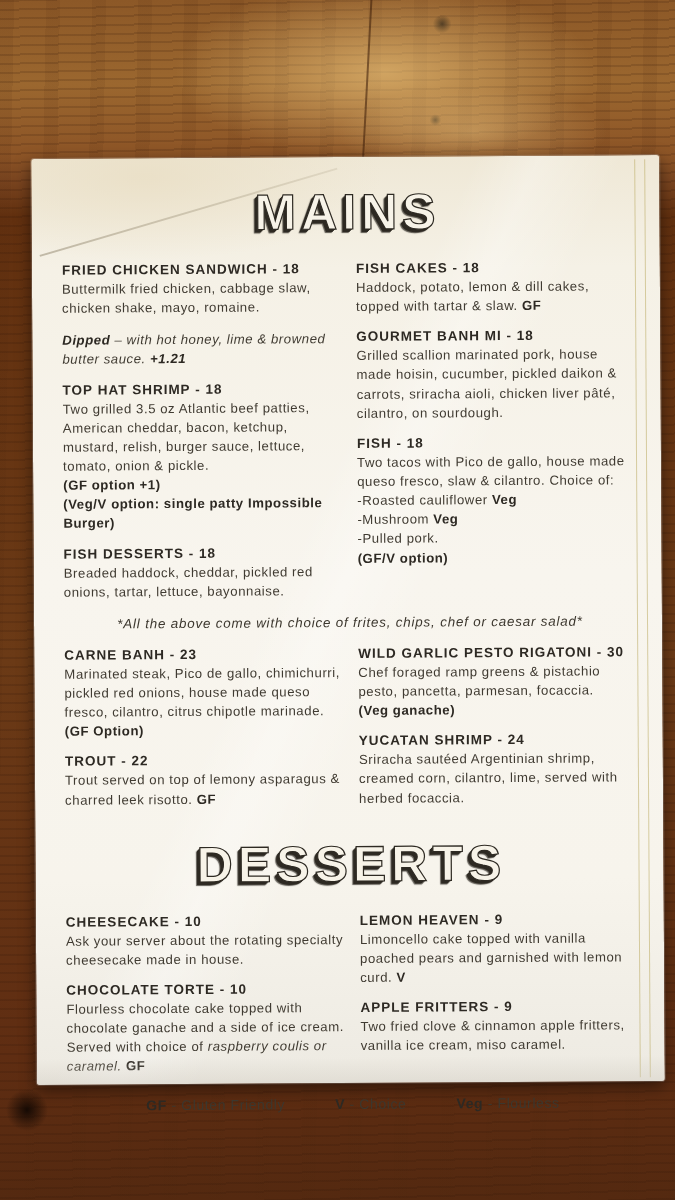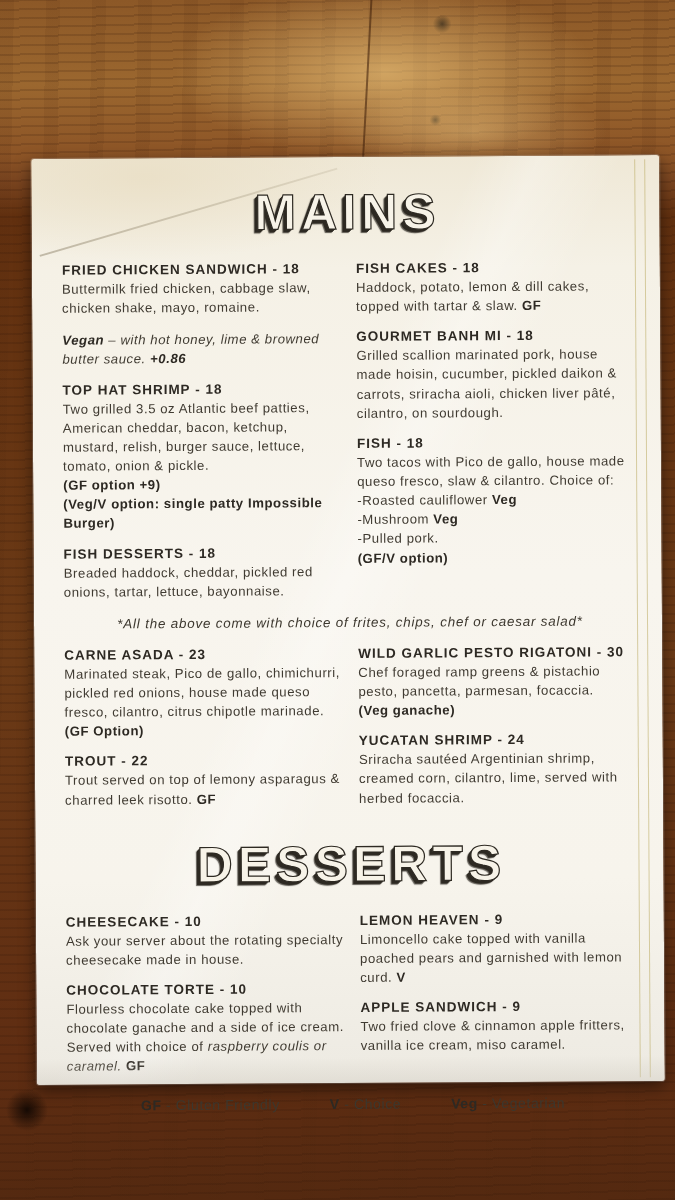--- a/index.html
+++ b/index.html
@@ -98,25 +98,25 @@
 
     <div class="menu-content" id="menu-root">
         <div class="section-title">MAINS</div>
         <div class="cols">
           <div class="col">
             <div class="item">
               <div class="item-head"><span>FRIED CHICKEN SANDWICH</span> - <span>18</span></div>
               <div class="item-desc"><span>Buttermilk fried chicken, cabbage slaw, chicken shake, mayo, romaine.</span></div>
             </div>
             <div class="item">
-              <div class="item-desc"><span class="b i">Vegan</span><span class="i"> – with hot honey, lime &amp; browned butter sauce. </span><span class="b i">+0.86</span></div>
+              <div class="item-desc"><span class="b i">Dipped</span><span class="i"> – with hot honey, lime &amp; browned butter sauce. </span><span class="b i">+1.21</span></div>
             </div>
             <div class="item">
               <div class="item-head"><span>TOP HAT SHRIMP</span> - <span>18</span></div>
-              <div class="item-desc"><span>Two grilled 3.5 oz Atlantic beef patties, American cheddar, bacon, ketchup, mustard, relish, burger sauce, lettuce, tomato, onion &amp; pickle.</span><br><span class="b ">(GF option +9)</span><br><span class="b ">(Veg/V option: single patty Impossible Burger)</span></div>
+              <div class="item-desc"><span>Two grilled 3.5 oz Atlantic beef patties, American cheddar, bacon, ketchup, mustard, relish, burger sauce, lettuce, tomato, onion &amp; pickle.</span><br><span class="b ">(GF option +1)</span><br><span class="b ">(Veg/V option: single patty Impossible Burger)</span></div>
             </div>
             <div class="item">
               <div class="item-head"><span>FISH DESSERTS</span> - <span>18</span></div>
               <div class="item-desc"><span>Breaded haddock, cheddar, pickled red onions, tartar, lettuce, bayonnaise.</span></div>
             </div>
           </div>
           <div class="col">
             <div class="item">
               <div class="item-head"><span>FISH CAKES</span> - <span>18</span></div>
               <div class="item-desc"><span>Haddock, potato, lemon &amp; dill cakes, topped with tartar &amp; slaw. </span><span class="b ">GF</span></div>
@@ -128,21 +128,21 @@
             <div class="item">
               <div class="item-head"><span>FISH</span> - <span>18</span></div>
               <div class="item-desc"><span>Two tacos with Pico de gallo, house made queso fresco, slaw &amp; cilantro. Choice of:</span><br><span>-Roasted cauliflower </span><span class="b ">Veg</span><br><span>-Mushroom </span><span class="b ">Veg</span><br><span>-Pulled pork.</span><br><span class="b ">(GF/V option)</span></div>
             </div>
           </div>
         </div>
         <div class="note">*All the above come with choice of frites, chips, chef or caesar salad*</div>
         <div class="cols">
           <div class="col">
             <div class="item">
-              <div class="item-head"><span>CARNE ASADA</span> - <span>23</span></div>
+              <div class="item-head"><span>CARNE BANH</span> - <span>23</span></div>
               <div class="item-desc"><span>Marinated steak, Pico de gallo, chimichurri, pickled red onions, house made queso fresco, cilantro, citrus chipotle marinade. </span><span class="b ">(GF Option)</span></div>
             </div>
             <div class="item">
               <div class="item-head"><span>TROUT</span> - <span>22</span></div>
               <div class="item-desc"><span>Trout served on top of lemony asparagus &amp; charred leek risotto. </span><span class="b ">GF</span></div>
             </div>
           </div>
           <div class="col">
             <div class="item">
               <div class="item-head"><span>WILD GARLIC PESTO RIGATONI</span> - <span>30</span></div>
@@ -165,23 +165,23 @@
               <div class="item-head"><span>CHOCOLATE TORTE</span> - <span>10</span></div>
               <div class="item-desc"><span>Flourless chocolate cake topped with chocolate ganache and a side of ice cream. Served with choice of </span><span class="i">raspberry coulis or caramel.</span><span> </span><span class="b ">GF</span></div>
             </div>
           </div>
           <div class="col">
             <div class="item">
               <div class="item-head"><span>LEMON HEAVEN</span> - <span>9</span></div>
               <div class="item-desc"><span>Limoncello cake topped with vanilla poached pears and garnished with lemon curd. </span><span class="b ">V</span></div>
             </div>
             <div class="item">
-              <div class="item-head"><span>APPLE SANDWICH</span> - <span>9</span></div>
+              <div class="item-head"><span>APPLE FRITTERS</span> - <span>9</span></div>
               <div class="item-desc"><span>Two fried clove &amp; cinnamon apple fritters, vanilla ice cream, miso caramel.</span></div>
             </div>
           </div>
         </div>
-        <div class="legend"><span class="legend-entry"><span class="abbr">GF</span> - <span>Gluten Friendly</span></span><span class="legend-entry"><span class="abbr">V</span> - <span>Choice</span></span><span class="legend-entry"><span class="abbr">Veg</span> - <span>Vegetarian</span></span></div>
+        <div class="legend"><span class="legend-entry"><span class="abbr">GF</span> - <span>Gluten Friendly</span></span><span class="legend-entry"><span class="abbr">V</span> - <span>Choice</span></span><span class="legend-entry"><span class="abbr">Veg</span> - <span>Flourless</span></span></div>
       </div>
 
     <div class="sleeve-glare-bottom"></div>
   </div>
 </div>
 
 </body></html>

